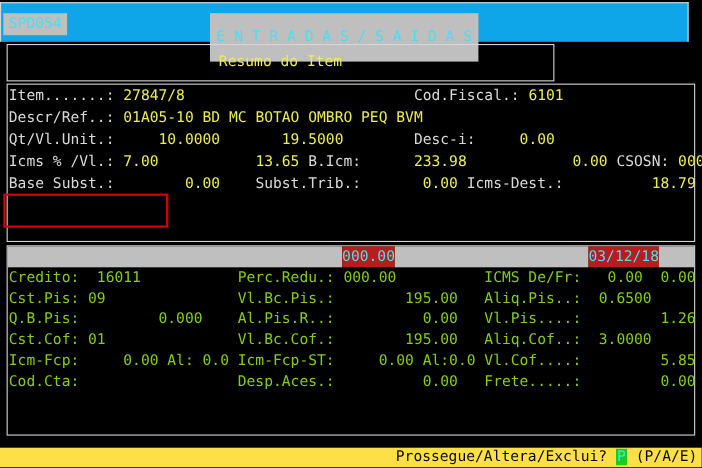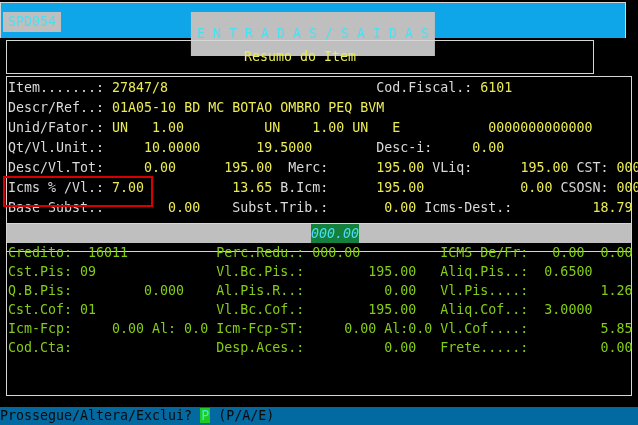--- a/index.html
+++ b/index.html
@@ -6,70 +6,69 @@
   body{position:relative;width:638px;height:425px;overflow:hidden;
        font-family:"DejaVu Sans Mono",monospace;}
   .mono{font-family:"DejaVu Sans Mono",monospace;font-size:13.3px;}
   .frame{position:absolute;box-sizing:border-box;border:1px solid #d6d6d6;}
   
   #hdr-frame{top:2px;left:0;width:626px;height:36px;border-bottom:none;background:#0ea5e9;}
   .hbar{position:absolute;top:9px;height:20px;line-height:20px;background:#bfbfbf;color:#49dff2;}
   #prog{left:2px;padding:0 5px;}
   #title{left:50%;transform:translateX(-50%);padding:12px 6px;white-space:pre;}
   
-  #resumo-box{top:40px;left:6px;width:588px;height:34px;}
+  #resumo-box{top:40px;left:6px;width:498px;height:34px;}
   #resumo-title{display:block;text-align:center;line-height:31px;color:#ebeb54;white-space:pre;}
   
-  #main-box{top:76px;left:6px;width:626px;height:176px;padding:1px 0 0 1px;}
+  #main-box{top:76px;left:6px;width:626px;height:144px;padding:1px 0 0 1px;}
   .tline{white-space:pre;height:20px;line-height:20px;color:#d9d9d9;}
   .tline .y{color:#ebeb54;}
   
   #red-box{position:absolute;top:176px;left:3px;width:146px;height:27px;
            border:2px solid #d60000;pointer-events:none;}
   
   #bot-box{top:223px;left:6px;width:626px;height:173px;padding:0;}
   #gray-bar{display:flex;height:19px;line-height:19px;color:#49dff2;}
   #gray-bar .g{background:#bfbfbf;height:100%;}
-  #gray-bar .cut{background:#15803d;white-space:pre;font-style:italic;}
+  #gray-bar .cut{background:#b91c1c;white-space:pre;}
   .bline{white-space:pre;height:19px;line-height:19px;color:#84cc16;padding-left:1px;}
   
   #status-bar{position:absolute;top:407px;left:0;width:638px;height:18px;line-height:18px;
-              background:#0369a1;color:#0a0a0a;padding-right:4px;
+              background:#fde047;color:#0a0a0a;text-align:right;padding-right:4px;
               box-sizing:border-box;white-space:pre;}
   #status-cursor{background:#1ecb1e;color:#3fe8e8;padding:0 1px;}
 </style>
 </head>
 <body>
 
 <div id="hdr-frame" class="frame">
   <div id="prog" class="hbar mono">SPD054</div>
   <div id="title" class="hbar mono">E N T R A D A S / S A I D A S</div>
 </div>
 
 <div id="resumo-box" class="frame">
   <span id="resumo-title" class="mono">Resumo do Item</span>
 </div>
 
 <div id="main-box" class="frame mono">
     <div class="tline"><span>Item.......: </span><span class="y">27847/8</span><span>                          Cod.Fiscal.: </span><span class="y">6101</span></div>
     <div class="tline"><span>Descr/Ref..: </span><span class="y">01A05-10 BD MC BOTAO OMBRO PEQ BVM</span></div>
-    <div class="tline"><span>Unid/Fator.: </span><span class="y">UN   1.00          UN    1.00 UN   E           0000000000000</span></div>
     <div class="tline"><span>Qt/Vl.Unit.: </span><span class="y">    10.0000       19.5000</span><span>        Desc-i:</span><span class="y">     0.00</span></div>
-    <div class="tline"><span>Desc/Vl.Tot: </span><span class="y">    0.00      195.00</span><span>  Merc:</span><span class="y">      195.00</span><span> VLiq:</span><span class="y">      195.00</span><span> CST: </span><span class="y">000</span></div>
-    <div class="tline"><span>Icms % /Vl.: </span><span class="y">7.00           13.65</span><span> B.Icm:</span><span class="y">      195.00            0.00</span><span> CSOSN: </span><span class="y">000</span></div>
+    <div class="tline"><span>Icms % /Vl.: </span><span class="y">7.00           13.65</span><span> B.Icm:</span><span class="y">      233.98            0.00</span><span> CSOSN: </span><span class="y">000</span></div>
     <div class="tline"><span>Base Subst.: </span><span class="y">       0.00</span><span>    Subst.Trib.:</span><span class="y">       0.00</span><span> Icms-Dest.:</span><span class="y">          18.79</span></div>
   </div>
 
 <div id="red-box"></div>
 
 <div id="bot-box" class="frame mono">
   <div id="gray-bar">
     <div class="g" style="width:304px"></div>
     <div class="cut" style="width:48px">000.00</div>
     <div class="g" style="width:176px"></div>
+    <div class="cut" style="width:64px">03/12/18</div>
     <div class="g" style="flex:1"></div>
   </div>
 <div class="bline">Credito:  16011           Perc.Redu.: 000.00          ICMS De/Fr:   0.00  0.00</div>
     <div class="bline">Cst.Pis: 09               Vl.Bc.Pis.:        195.00   Aliq.Pis..:  0.6500</div>
     <div class="bline">Q.B.Pis:         0.000    Al.Pis.R..:          0.00   Vl.Pis....:         1.26</div>
     <div class="bline">Cst.Cof: 01               Vl.Bc.Cof.:        195.00   Aliq.Cof..:  3.0000</div>
     <div class="bline">Icm-Fcp:     0.00 Al: 0.0 Icm-Fcp-ST:     0.00 Al:0.0 Vl.Cof....:         5.85</div>
     <div class="bline">Cod.Cta:                  Desp.Aces.:          0.00   Frete.....:         0.00</div>
   </div>
 

